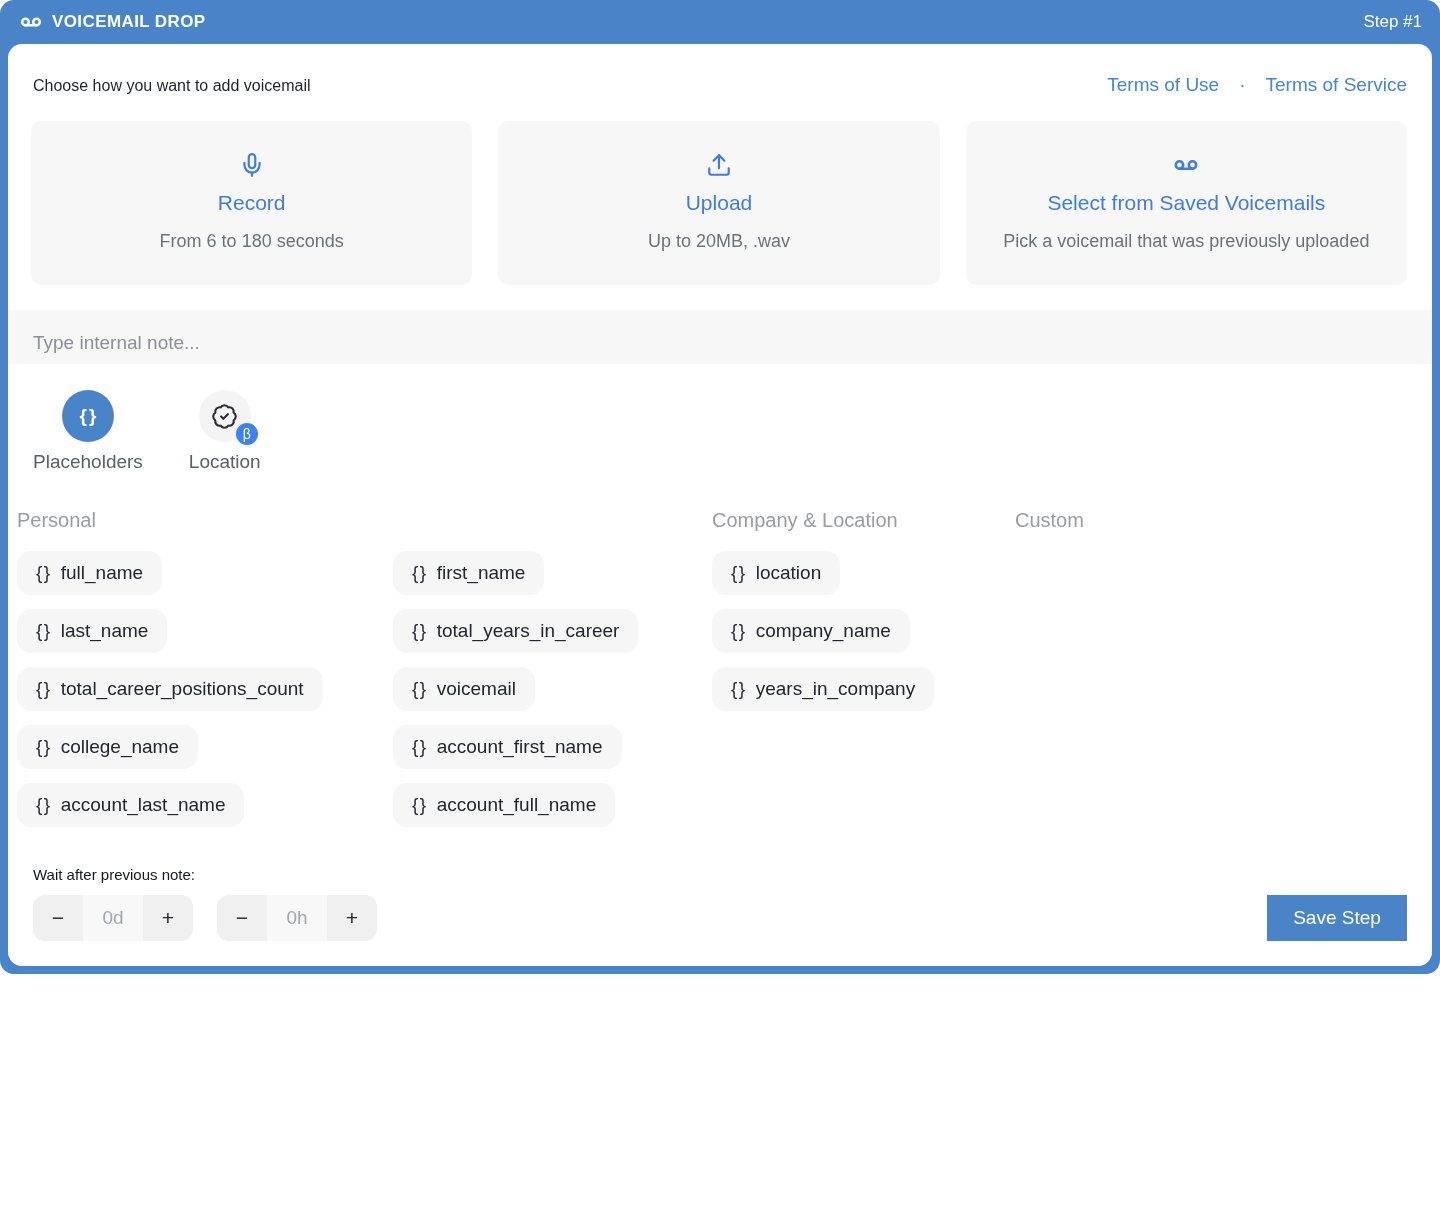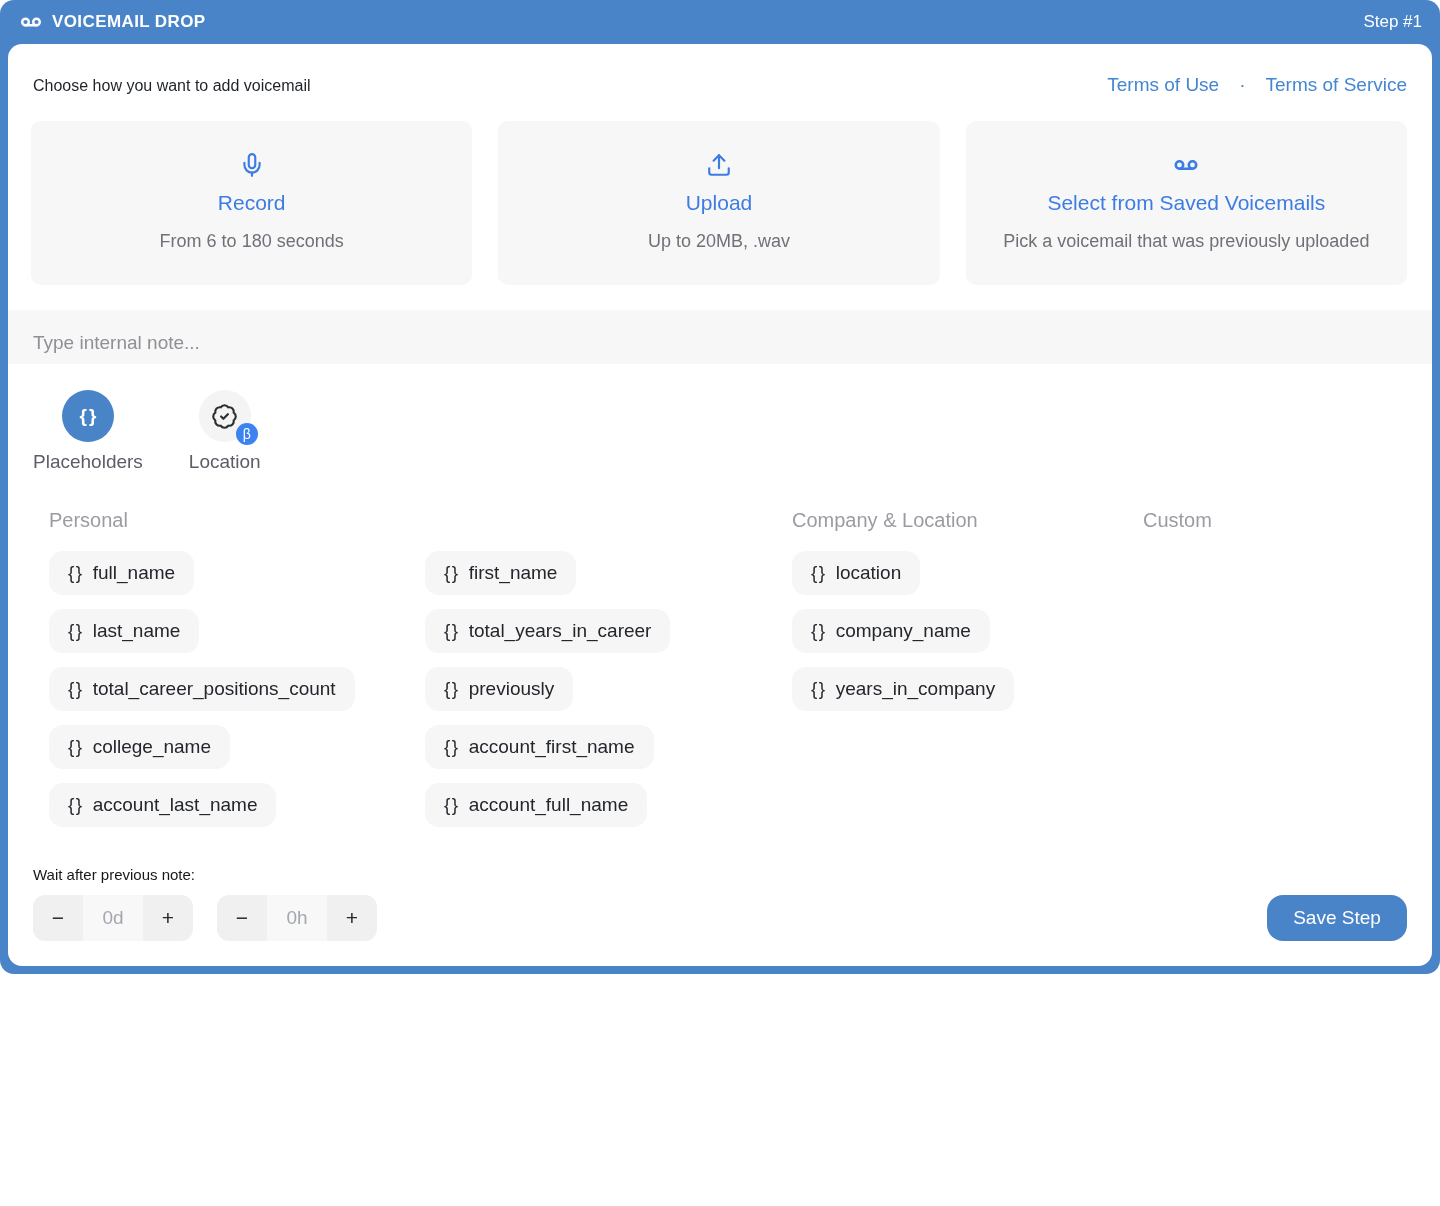--- a/index.html
+++ b/index.html
@@ -94,22 +94,21 @@
     position: absolute; right: -7px; bottom: -3px;
     width: 22px; height: 22px; border-radius: 50%;
     background: #3c82f0; color: #fff;
     font-size: 14px; line-height: 22px; text-align: center;
   }
   .tool-label { font-size: 19px; color: #5b5e66; }
 
   
   .ph-wrap {
     display: flex;
-    padding: 36px 25px 0 41px;
-    gap: 48px;
+    padding: 36px 25px 0 9px;
   }
   .ph-title { font-size: 20px; color: #9b9ca3; margin-bottom: 19px; }
   .ph-cols { display: flex; }
   .ph-col { display: flex; flex-direction: column; align-items: flex-start; gap: 14px; }
   .ph-section-personal { width: 695px; }
   .ph-section-personal .ph-col:first-child { width: 376px; }
   .ph-section-company  { width: 303px; }
   .ph-section-custom   { flex: 1; }
   .chip {
     display: inline-flex; align-items: center; gap: 9px;
@@ -138,21 +137,21 @@
     display: flex; align-items: center; justify-content: center;
   }
   .step-val {
     width: 60px; background: #f8f8f9;
     display: flex; align-items: center; justify-content: center;
     font-size: 19px; color: #a3a7ad;
   }
   .save-btn {
     width: 140px; height: 46px;
     background: #4a84c8; color: #ffffff;
-    border: none; border-radius: 16px;
+    border: none; border-radius: 0;
     font-family: "Liberation Sans", "DejaVu Sans", sans-serif;
     font-size: 19px; font-weight: 500;
     cursor: pointer;
   }
 </style>
 </head>
 <body>
 
 <div class="frame">
 
@@ -272,21 +271,21 @@
               <button class="chip">
     <span class="chip-braces">{}</span>
     <span class="chip-label">first_name</span>
   </button>
               <button class="chip">
     <span class="chip-braces">{}</span>
     <span class="chip-label">total_years_in_career</span>
   </button>
               <button class="chip">
     <span class="chip-braces">{}</span>
-    <span class="chip-label">previously</span>
+    <span class="chip-label">voicemail</span>
   </button>
               <button class="chip">
     <span class="chip-braces">{}</span>
     <span class="chip-label">account_first_name</span>
   </button>
               <button class="chip">
     <span class="chip-braces">{}</span>
     <span class="chip-label">account_full_name</span>
   </button>
             </div>

